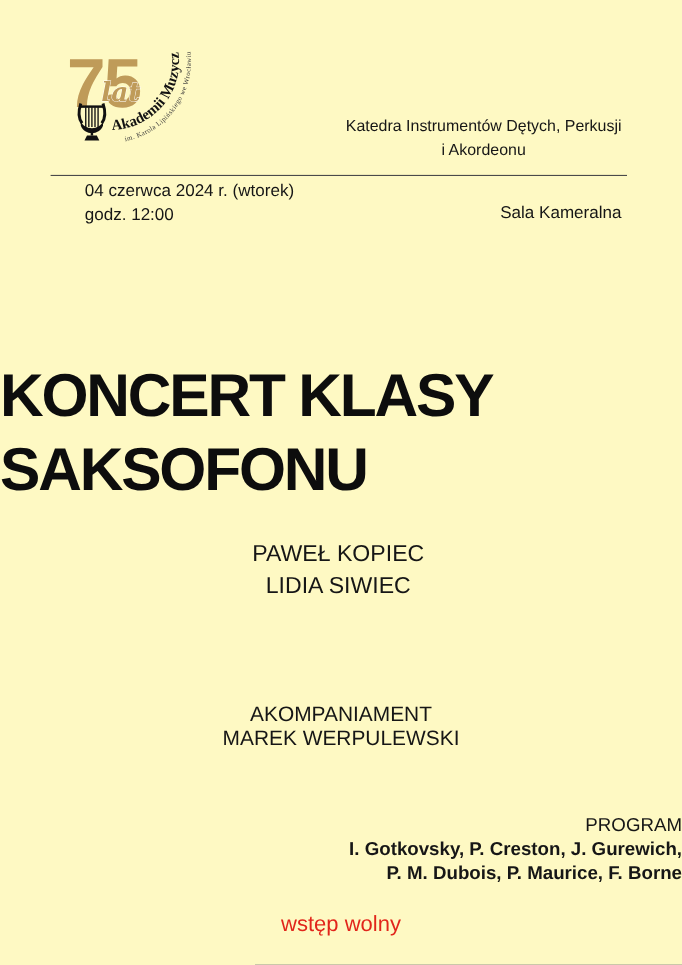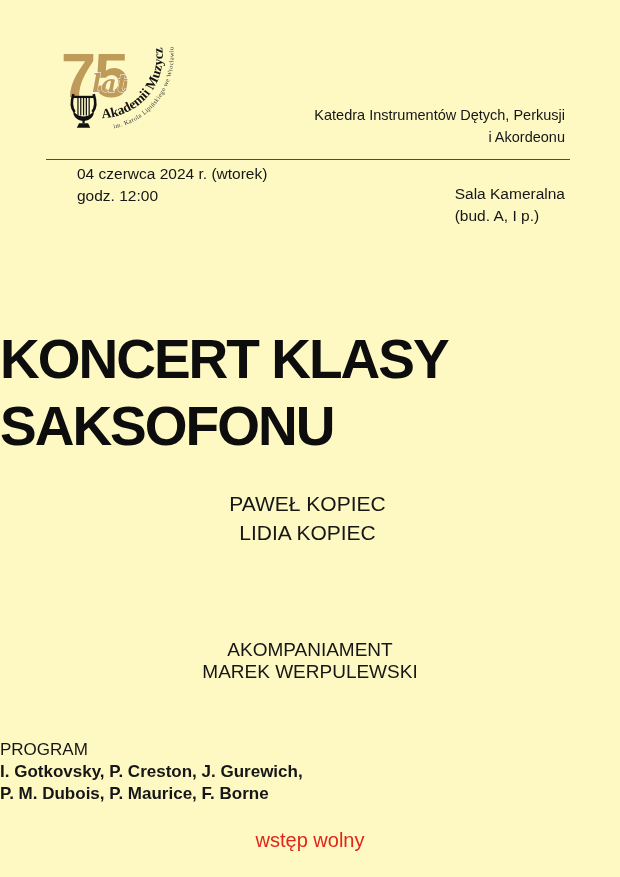--- a/index.html
+++ b/index.html
@@ -50,21 +50,21 @@
   .logo-arc-small {
     font-family: "Liberation Serif", serif;
     font-size: 6.3px;
     letter-spacing: 0.4px;
     fill: #3a3a3a;
   }
 
   
   .dept {
     position: absolute; right: 55px; top: 104px;
-    text-align: right; font-size: 14.5px; line-height: 22px;
+    text-align: center; font-size: 14.5px; line-height: 22px;
   }
   .rule {
     position: absolute; left: 46px; top: 159px; width: 524px;
     border-top: 1px solid var(--rule-gray); height: 0;
   }
   .datetime {
     position: absolute; left: 58px; top: 163px;
     font-size: 15.5px; line-height: 22px; margin-left: 19px;
   }
   .venue {
@@ -86,21 +86,21 @@
   .professor {
     position: absolute; left: 0; right: 0; top: 586px;
     text-align: center; font-size: 21px; line-height: 26px;
   }
   .accomp {
     position: absolute; left: 0; right: 0; top: 639px;
     text-align: center; font-size: 19px; line-height: 22px;
   }
   .program {
     position: absolute; left: 0; right: 0; top: 739px;
-    text-align: left; font-size: 17px; line-height: 22px;
+    text-align: right; font-size: 17px; line-height: 22px;
   }
   .program .bold-line { font-weight: bold; }
   .admission {
     position: absolute; left: 0; right: 0; top: 828px;
     text-align: center; font-size: 20px; line-height: 24px;
     color: var(--accent-red);
   }
 </style>
 </head>
 <body>
@@ -140,31 +140,30 @@
 
   <div class="rule"></div>
 
   <div class="datetime">
     <div>04 czerwca 2024 r. (wtorek)</div>
     <div>godz. 12:00</div>
   </div>
 
   <div class="venue">
     <div>Sala Kameralna</div>
-    <div>(bud. A, I p.)</div>
   </div>
 
   <h1 class="title">
     <div>KONCERT KLASY</div>
     <div>SAKSOFONU</div>
   </h1>
 
   <div class="performers">
     <div>PAWEŁ KOPIEC</div>
-    <div>LIDIA KOPIEC</div>
+    <div>LIDIA SIWIEC</div>
   </div>
 
 
   <div class="accomp">
     <div>AKOMPANIAMENT</div>
     <div>MAREK WERPULEWSKI</div>
   </div>
 
   <div class="program">
     <div>PROGRAM</div>

